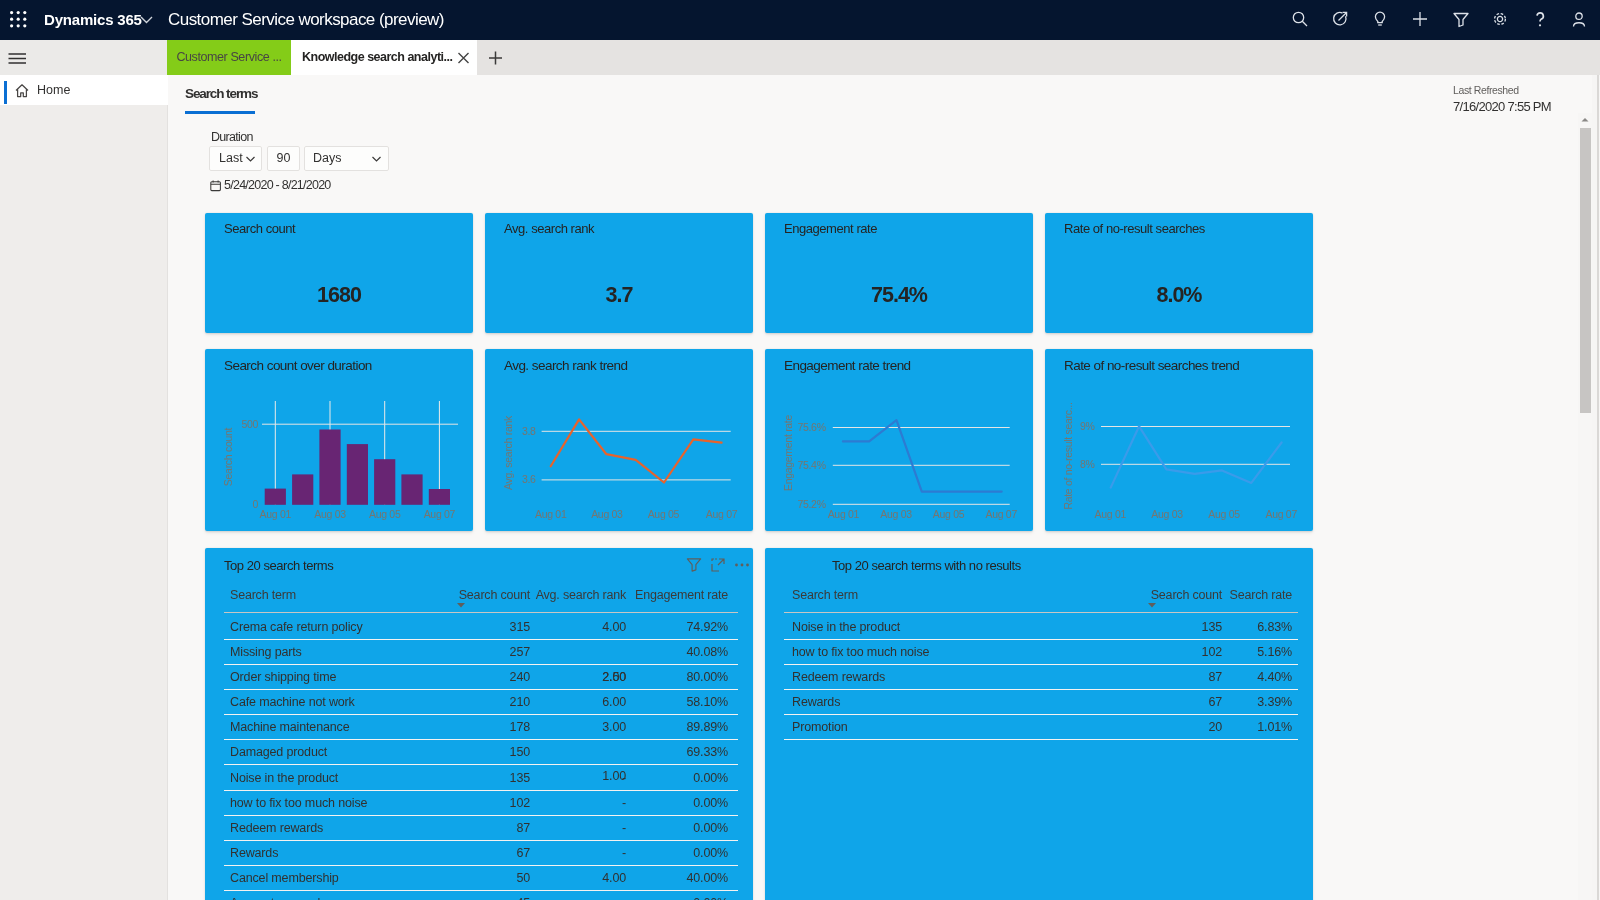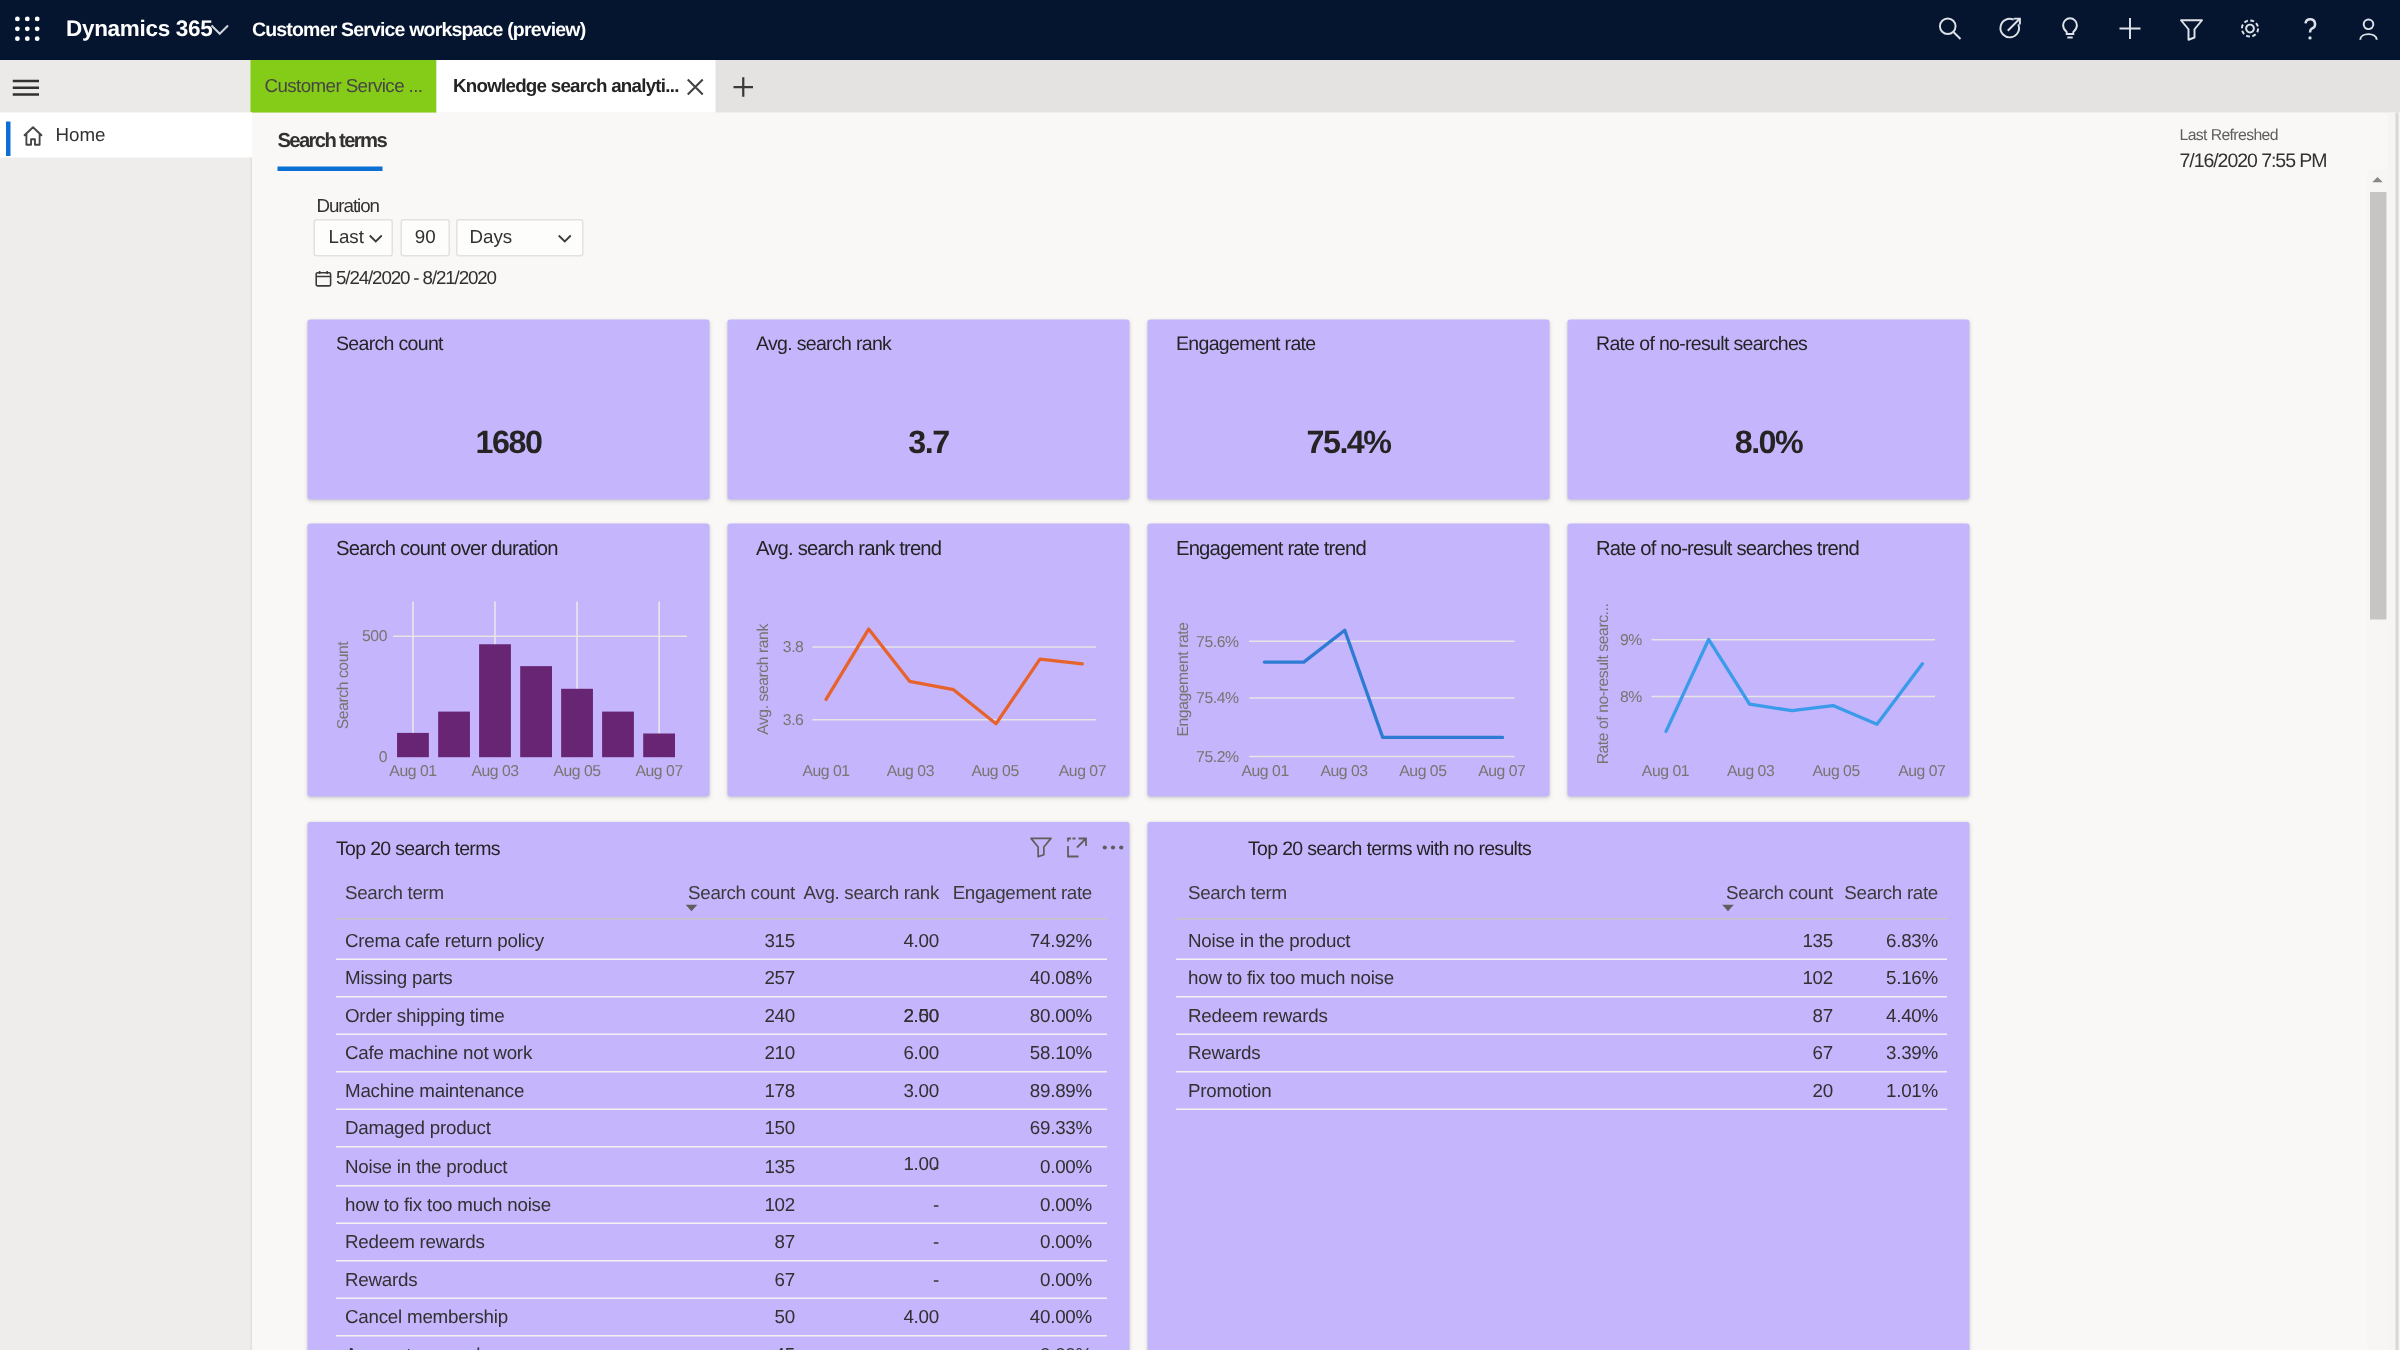--- a/index.html
+++ b/index.html
@@ -1,20 +1,20 @@
 <!DOCTYPE html>
 <html><head><meta charset="utf-8"><title>Knowledge search analytics</title>
 <style>
 *{margin:0;padding:0;box-sizing:border-box;}
 div,span{filter:grayscale(0.35%);}
 html,body{width:1600px;height:900px;overflow:hidden;background:#f9f8f7;
   font-family:"Liberation Sans",sans-serif;color:#323130;}
 #root{position:relative;width:1600px;height:900px;filter:grayscale(0.5%);}
 .abs{position:absolute;}
-.card{position:absolute;background:#c4b5fd;border-radius:2px;box-shadow:0 0.6px 1.8px rgba(0,0,0,.10),0 1.2px 3.6px rgba(0,0,0,.08);text-decoration:underline;}
+.card{position:absolute;background:#0ea5e9;border-radius:2px;box-shadow:0 0.6px 1.8px rgba(0,0,0,.10),0 1.2px 3.6px rgba(0,0,0,.08);text-decoration:underline;}
 .ct{position:absolute;left:19px;top:8px;font-size:13px;color:#252423;letter-spacing:-0.45px;}
 svg{position:absolute;left:0;top:0;}
 svg text{font-family:"Liberation Sans",sans-serif;letter-spacing:-0.3px;}
 .hdrcell{position:absolute;top:40px;font-size:12.5px;color:#3b3a39;letter-spacing:-0.2px;}
 .row{position:absolute;left:19px;right:15px;height:25.1px;border-bottom:1px solid #f3f2f1;font-size:12.5px;color:#323130;}
 .row span{position:absolute;top:0;line-height:25px;letter-spacing:-0.15px;white-space:nowrap;}
 </style></head><body>
 <div id="root">
 
 <div class="abs" style="left:0;top:0;width:1600px;height:40px;background:#05152f;"></div>
@@ -26,21 +26,21 @@
       <circle cx="18.2" cy="19.2" r="1.6" fill="#ffffff"></circle>
       <circle cx="24.8" cy="19.2" r="1.6" fill="#ffffff"></circle>
       <circle cx="11.6" cy="25.8" r="1.6" fill="#ffffff"></circle>
       <circle cx="18.2" cy="25.8" r="1.6" fill="#ffffff"></circle>
       <circle cx="24.8" cy="25.8" r="1.6" fill="#ffffff"></circle>
     </svg>
 <div class="abs" style="left:44px;top:0;height:40px;line-height:40px;font-size:15px;font-weight:bold;color:#fff;letter-spacing:-0.2px;">Dynamics 365</div>
 <svg class="abs" style="left:138px;top:0" width="20" height="40">
       <path d="M3 17 L8.5 22.5 L14 17" stroke="#cfd3da" stroke-width="1.4" fill="none"></path>
     </svg>
-<div class="abs" style="left:168px;top:0;height:40px;line-height:40px;font-size:13px;color:#fff;letter-spacing:-0.55px;font-weight:bold;">Customer Service workspace (preview)</div>
+<div class="abs" style="left:168px;top:0;height:40px;line-height:40px;font-size:17px;color:#fff;letter-spacing:-0.55px;">Customer Service workspace (preview)</div>
 <svg class="abs" style="left:0;top:0" width="1600" height="40">
 <g transform="translate(1300,19)">
         <circle cx="-1.5" cy="-1.5" r="5.2" stroke="#dde1e8" stroke-width="1.3" fill="none"></circle>
         <path d="M2.3 2.3 L7 7" stroke="#dde1e8" stroke-width="1.3" fill="none"></path>
       </g>
 <g transform="translate(1340,19)">
         <path d="M5.5 -2.8 A6.2 6.2 0 1 1 2.5 -5.9" stroke="#dde1e8" stroke-width="1.3" fill="none"></path>
         <path d="M-1.5 1.5 L6.3 -6.3 M2.6 -6.6 L6.6 -6.6 L6.6 -2.6" stroke="#dde1e8" stroke-width="1.3" fill="none"></path>
       </g>
 <g transform="translate(1380,19)">

